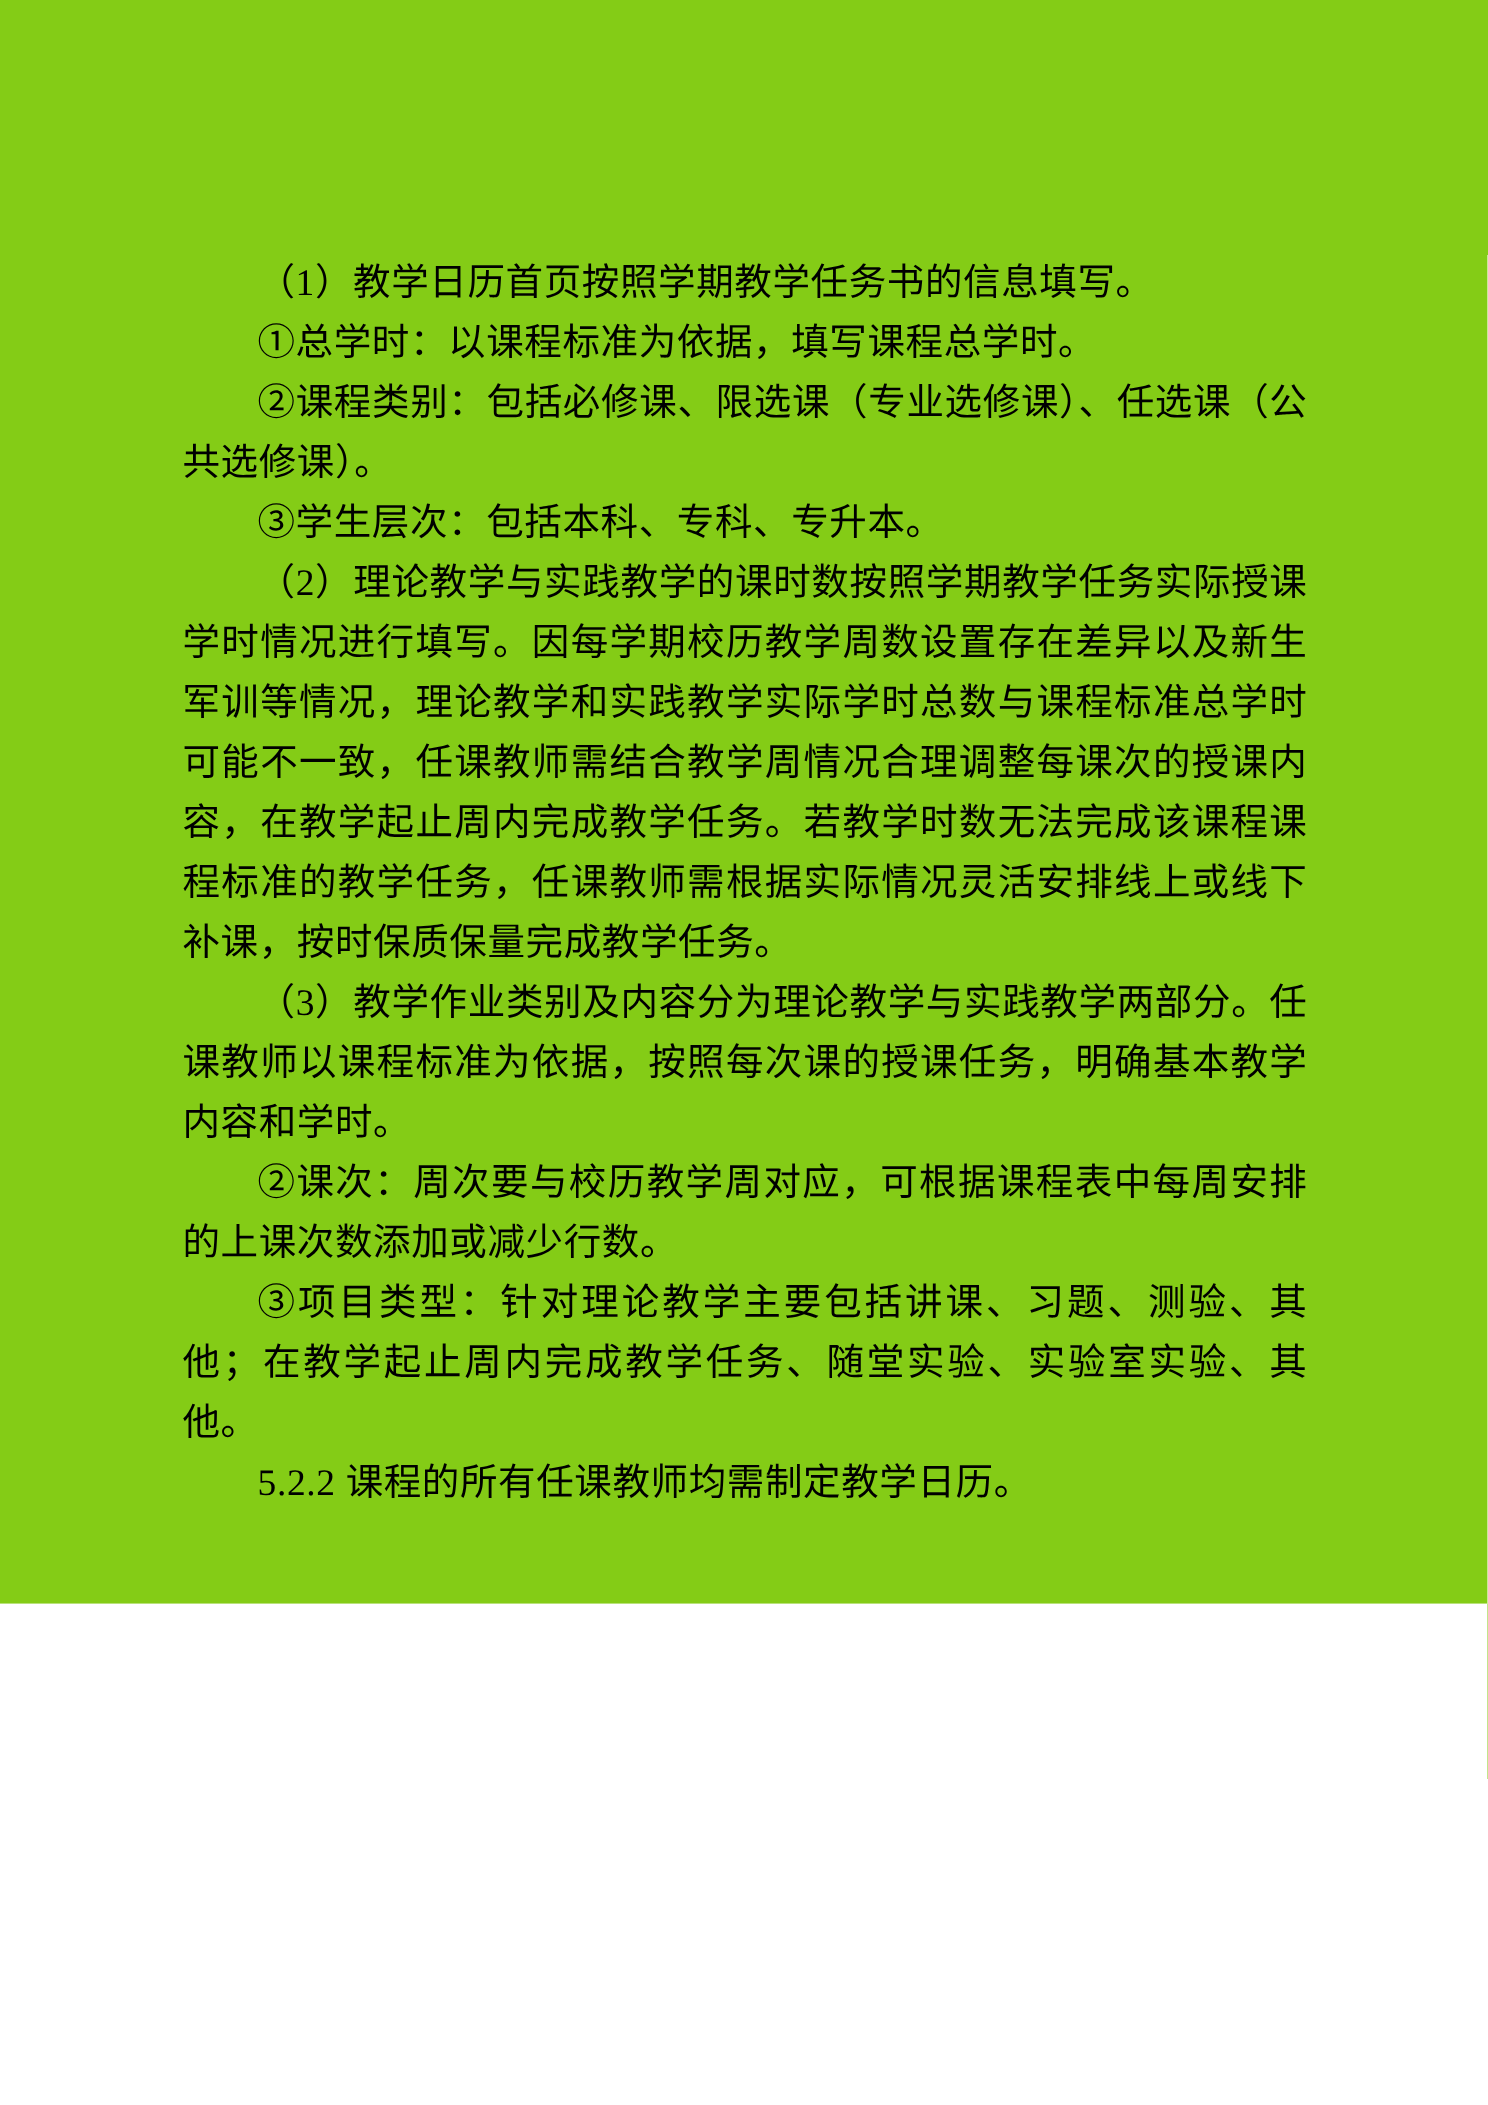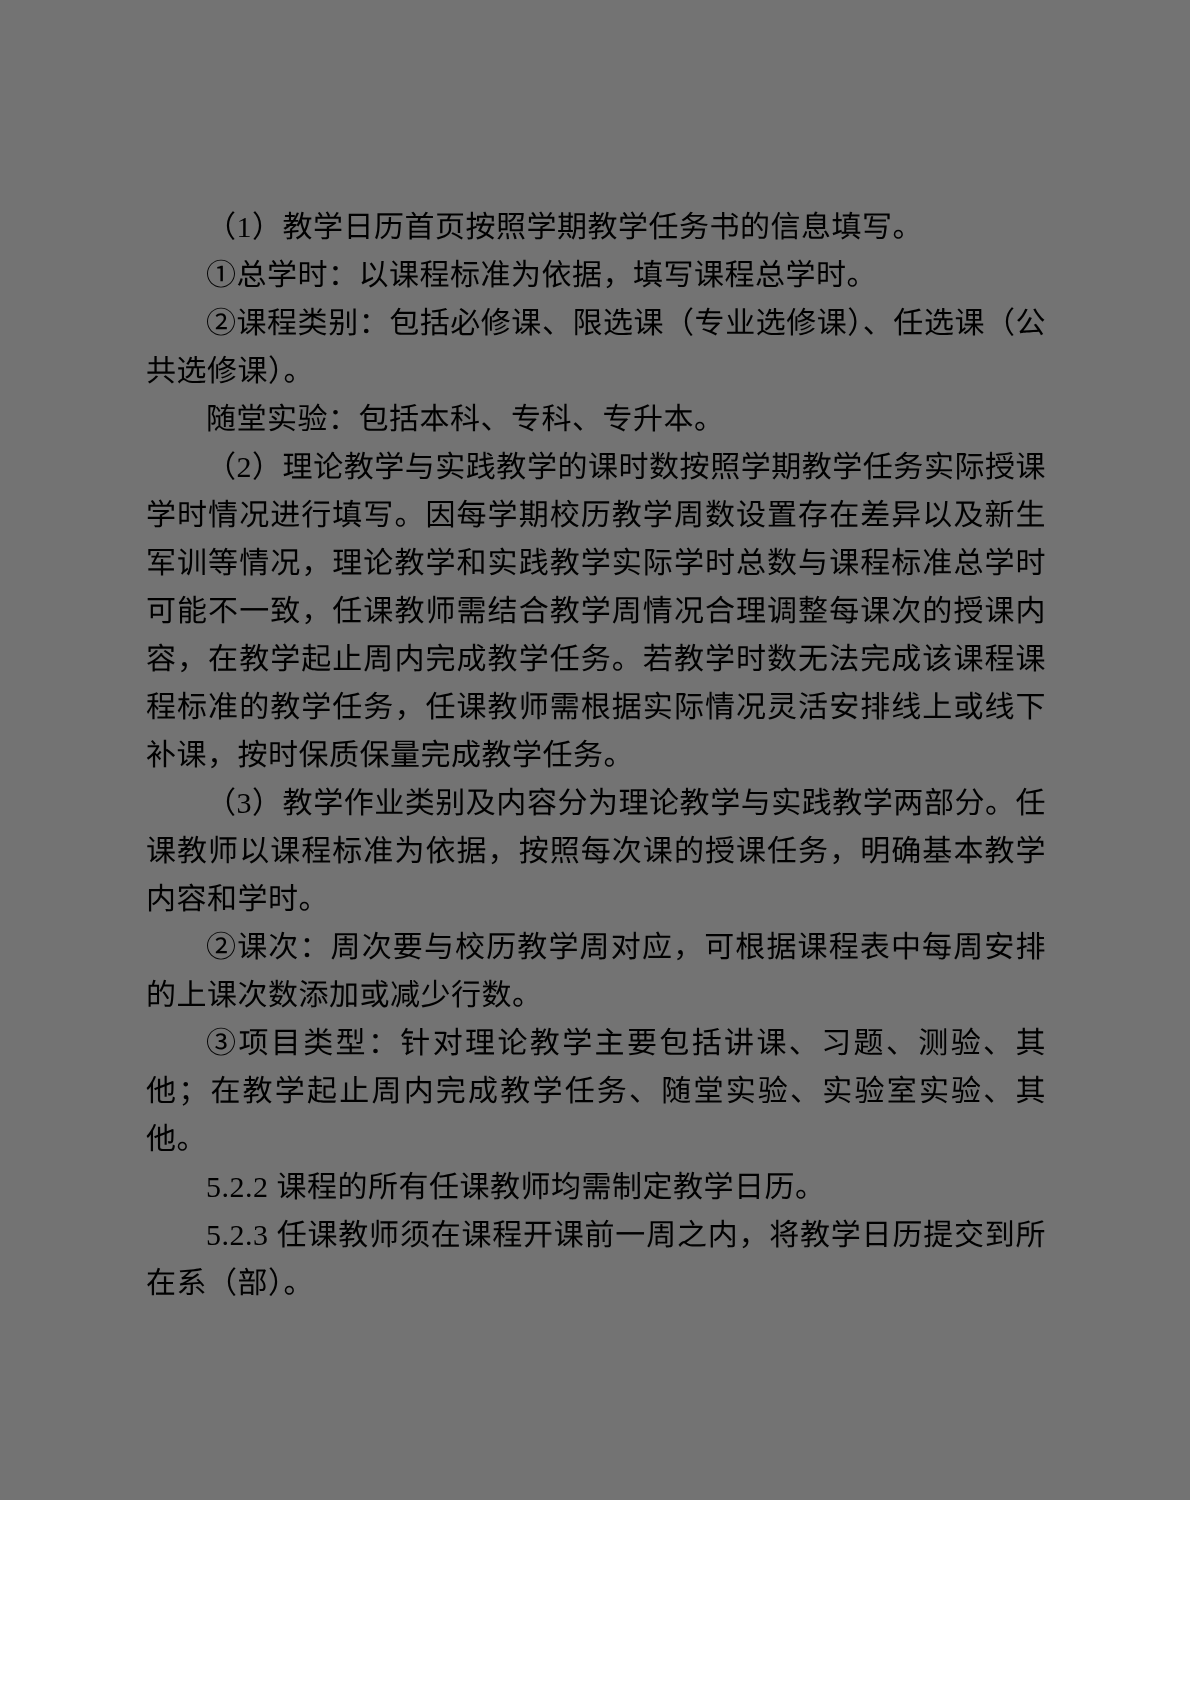--- a/index.html
+++ b/index.html
@@ -3,22 +3,22 @@
 <meta charset="utf-8">
 <style>
   html, body {
     margin: 0;
     padding: 0;
     background: #ffffff;
   }
   .page {
     position: relative;
     width: 1190px;
-    height: 1500px;
-    background: #737373;
+    height: 1283px;
+    background: #84cc16;
     color: #000000;
     overflow: hidden;
     font-family: "Liberation Serif", "DejaVu Serif", serif;
   }
   .content {
     position: absolute;
     left: 146px;
     top: 203px;
     width: 900px;
     font-size: 30px;
@@ -49,24 +49,23 @@
   }
 </style>
 </head>
 <body>
 
 <div class="page">
   <div class="content">
       <p class="para">（1）教学日历首页按照学期教学任务书的信息填写。</p>
       <p class="para">①总学时：以课程标准为依据，填写课程总学时。</p>
       <p class="para">②课程类别：包括必修课、限选课（专业选修课）、任选课（公共选修课）。</p>
-      <p class="para">随堂实验：包括本科、专科、专升本。</p>
+      <p class="para">③学生层次：包括本科、专科、专升本。</p>
       <p class="para">（2）理论教学与实践教学的课时数按照学期教学任务实际授课学时情况进行填写。因每学期校历教学周数设置存在差异以及新生军训等情况，理论教学和实践教学实际学时总数与课程标准总学时可能不一致，任课教师需结合教学周情况合理调整每课次的授课内容，在教学起止周内完成教学任务。若教学时数无法完成该课程课程标准的教学任务，任课教师需根据实际情况灵活安排线上或线下补课，按时保质保量完成教学任务。</p>
       <p class="para">（3）教学作业类别及内容分为理论教学与实践教学两部分。任课教师以课程标准为依据，按照每次课的授课任务，明确基本教学内容和学时。</p>
       <p class="para">②课次：周次要与校历教学周对应，可根据课程表中每周安排的上课次数添加或减少行数。</p>
       <p class="para">③项目类型：针对理论教学主要包括讲课、习题、测验、其他；在教学起止周内完成教学任务、随堂实验、实验室实验、其他。</p>
       <p class="para">5.2.2 课程的所有任课教师均需制定教学日历。</p>
-      <p class="para">5.2.3 任课教师须在课程开课前一周之内，将教学日历提交到所在系（部）。</p>
     </div>
   <div class="footer">
     <span>- 2 -</span>
   </div>
 </div>
 
 </body></html>

